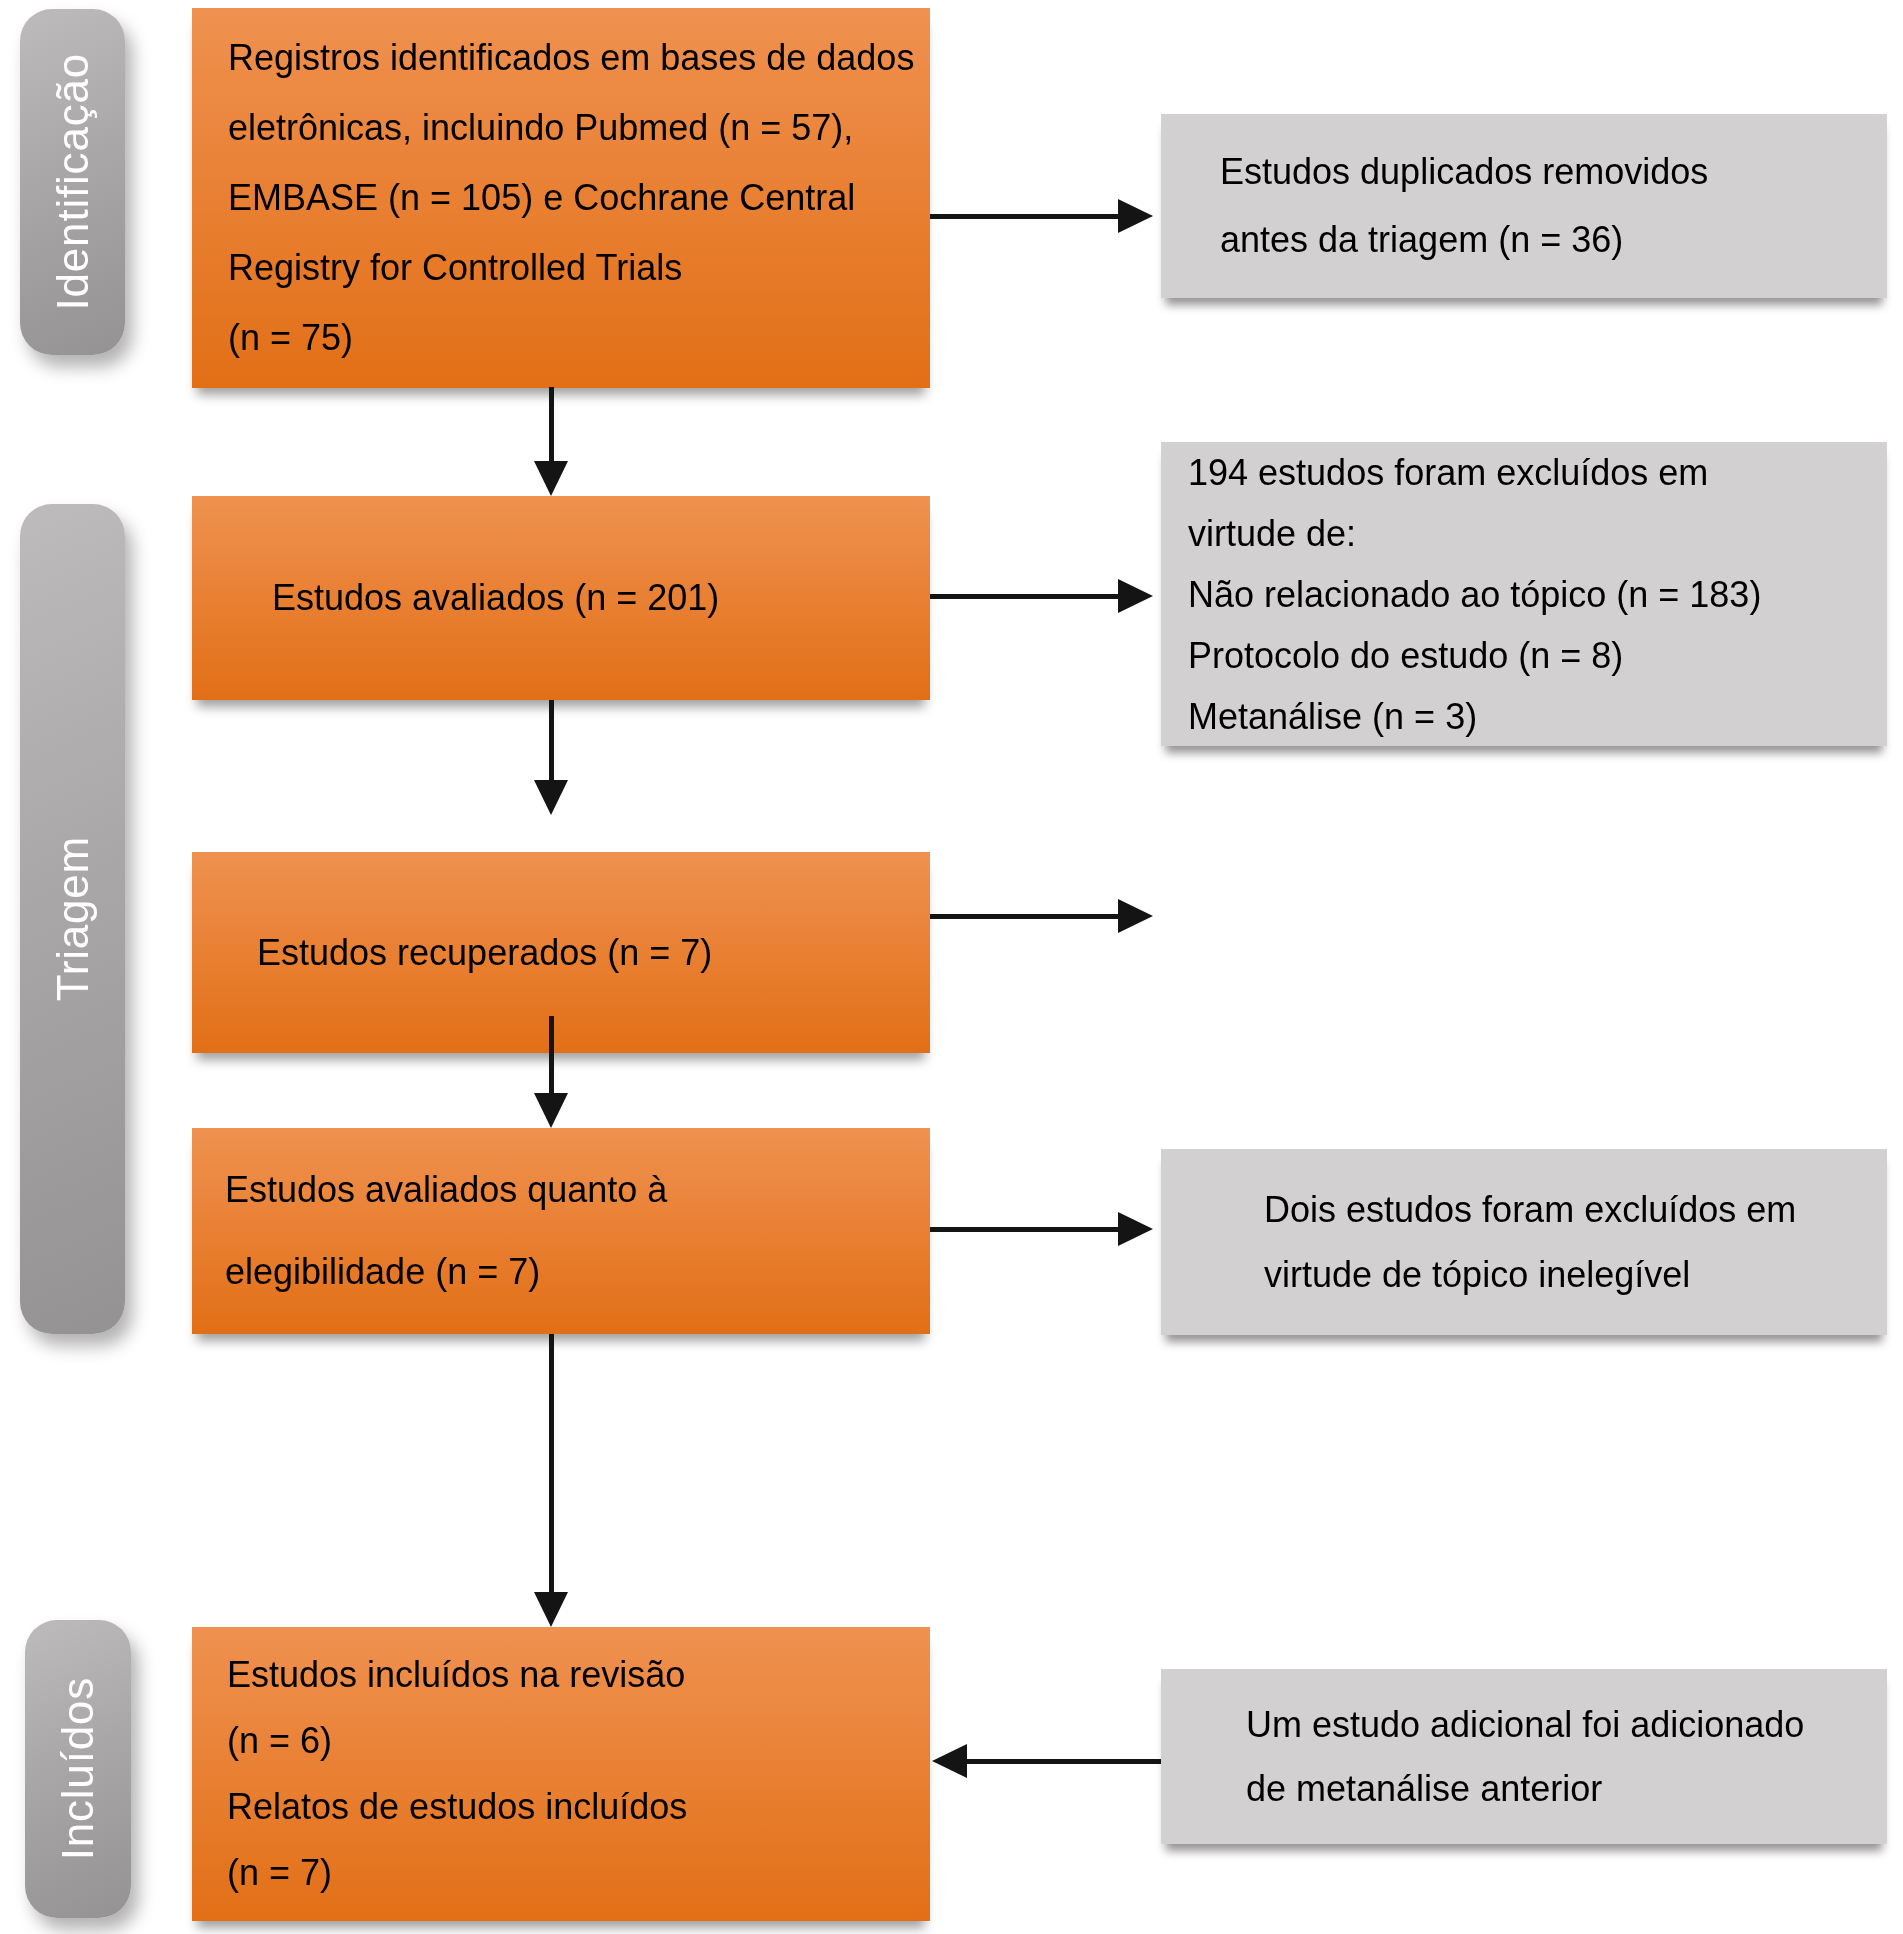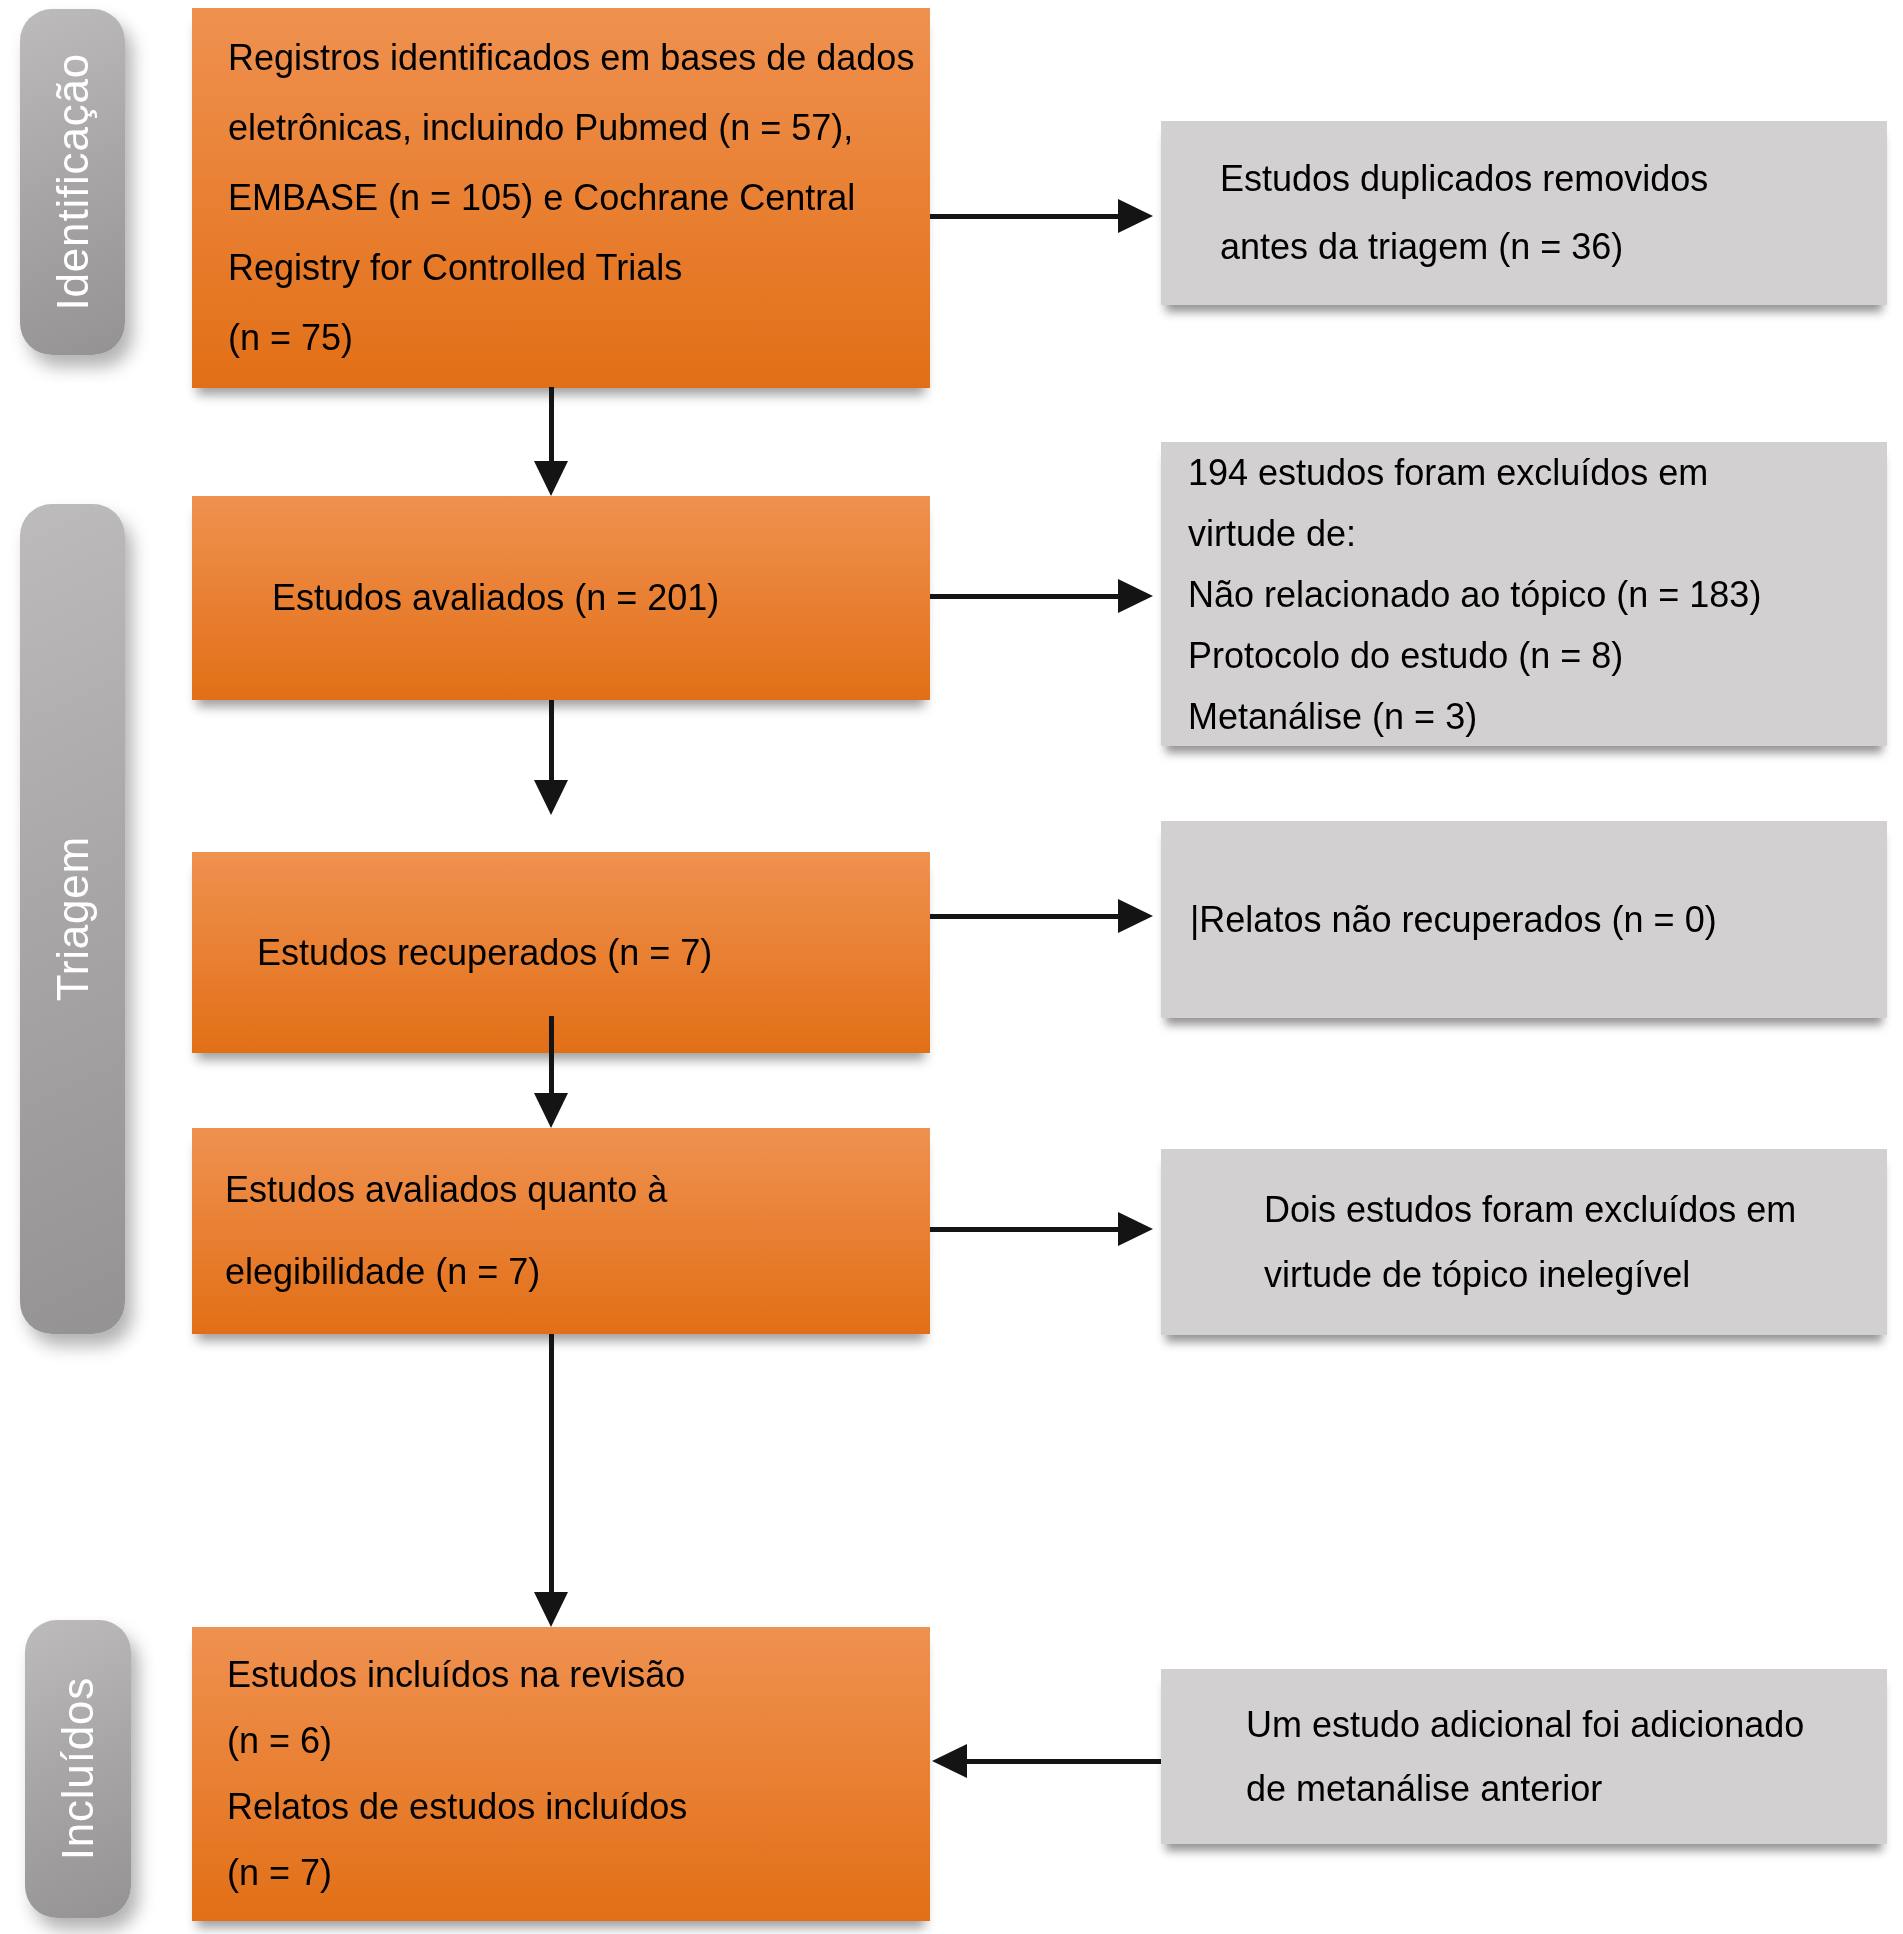--- a/index.html
+++ b/index.html
@@ -55,21 +55,21 @@
 
   
   .side{
     position:absolute;
     left:1161px;width:726px;
     background:var(--side-box,#d2d0d0);
     box-shadow:0 10.6px 9px -3.8px rgba(0,0,0,0.42);
     display:flex;align-items:center;
     box-sizing:border-box;
   }
-  #g1{top:121px;height:184px;padding-left:59px;}  #g1 .txt{line-height:68px;}
+  #g1{top:114px;height:184px;padding-left:59px;}  #g1 .txt{line-height:68px;}
   #g2{top:442px;height:304px;padding-left:27px;}  #g2 .txt{line-height:61px;}
   #g3{top:821px;height:197px;padding-left:29px;} #g3 .txt{line-height:61px;}
   #g4{top:1149px;height:186px;padding-left:103px;}#g4 .txt{line-height:65px;}
   #g5{top:1669px;height:175px;padding-left:85px;}#g5 .txt{line-height:64px;}
 
   
   .vline{position:absolute;left:549px;width:4.6px;background:var(--arrow,#141414);}
   .vhead{position:absolute;left:534px;width:0;height:0;
          border-left:17.5px solid transparent;border-right:17.5px solid transparent;
          border-top:35px solid var(--arrow,#141414);}
@@ -135,23 +135,20 @@
     <span class="txt">Estudos duplicados removidos
 antes da triagem (n = 36)</span>
   </div>
   <div class="side" id="g2">
     <span class="txt">194 estudos foram excluídos em
 virtude de:
 Não relacionado ao tópico (n = 183)
 Protocolo do estudo (n = 8)
 Metanálise (n = 3)</span>
   </div>
-  <div class="side" id="g3">
-    <span class="txt">|Relatos não recuperados (n = 0)</span>
-  </div>
   <div class="side" id="g4">
     <span class="txt">Dois estudos foram excluídos em
 virtude de tópico inelegível</span>
   </div>
   <div class="side" id="g5">
     <span class="txt">Um estudo adicional foi adicionado
 de metanálise anterior</span>
   </div>
 
   <div class="vline" id="a1-line"></div>

